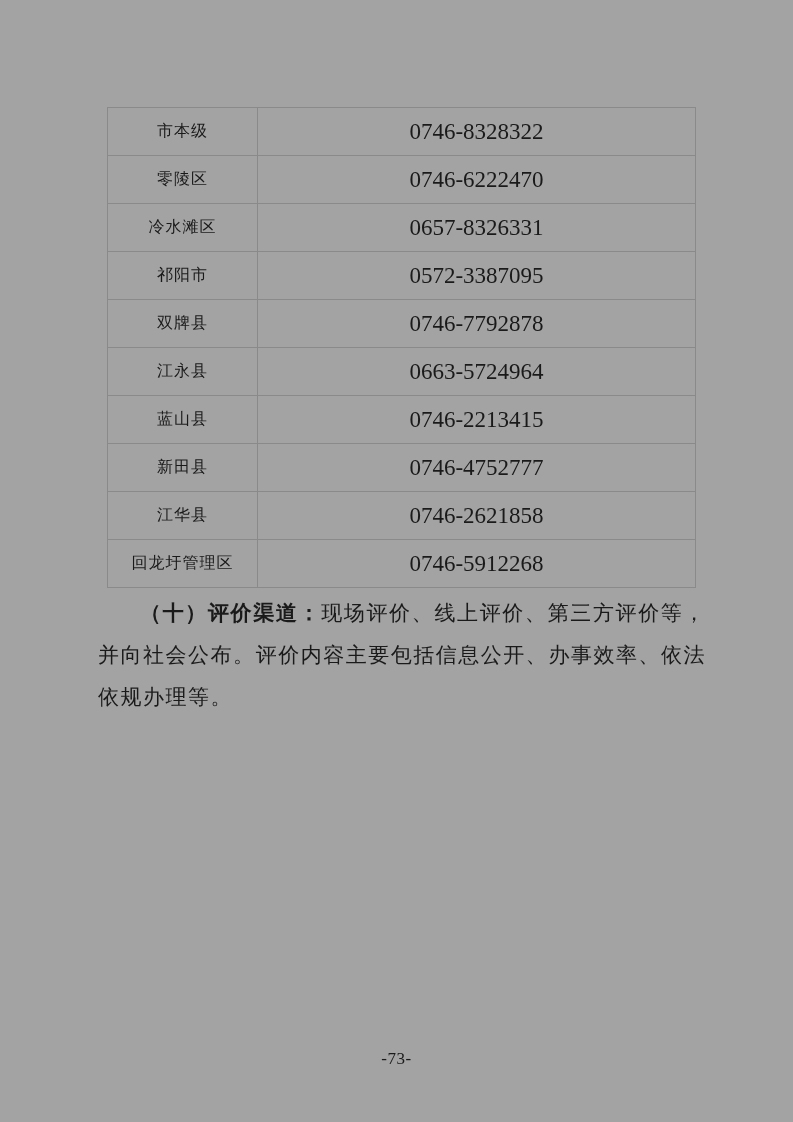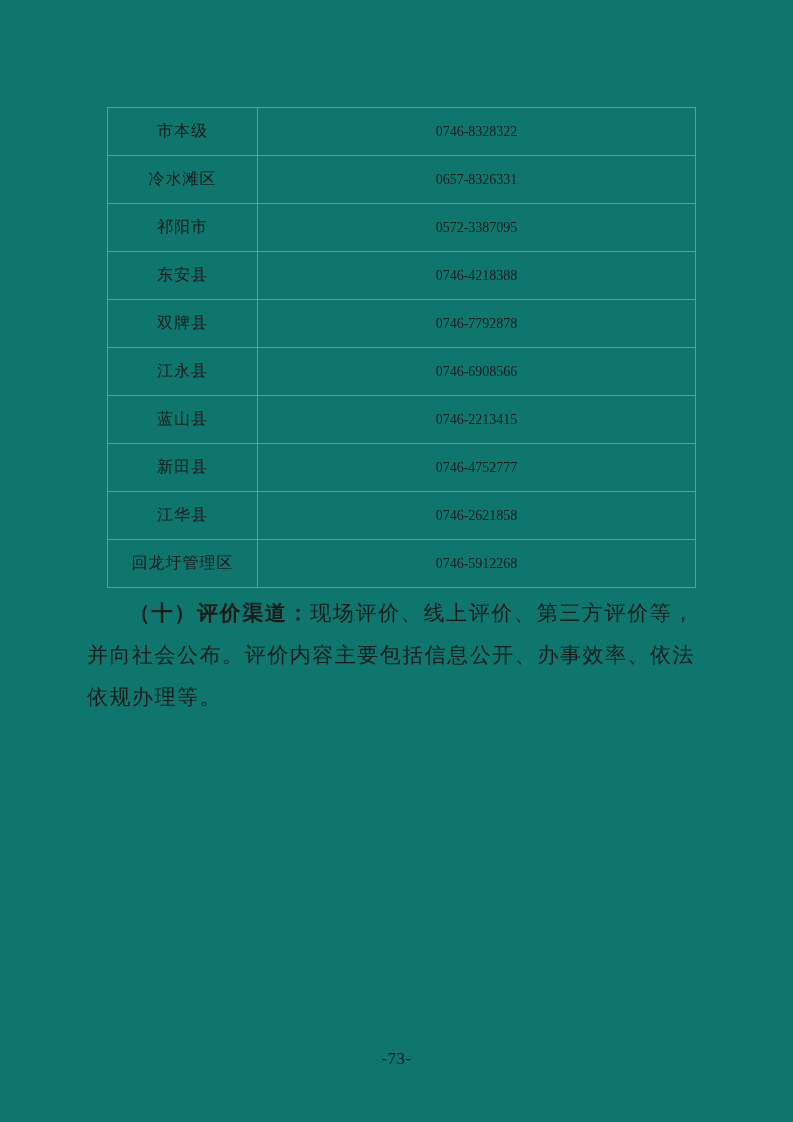--- a/index.html
+++ b/index.html
@@ -1,21 +1,21 @@
 <!DOCTYPE html>
 <html><head>
 <meta charset="utf-8">
 <style>
   * { box-sizing: border-box; }
   html, body { margin: 0; padding: 0; background: #ffffff; }
   .page {
     position: relative;
     width: 793px;
     height: 1122px;
-    background: #0f766e;
+    background: #a3a3a3;
     font-family: "Liberation Serif", "DejaVu Serif", serif;
     color: #1a1a1a;
     overflow: hidden;
   }
   .phone-table {
     position: absolute;
     left: 107px;
     top: 107px;
     width: 589px;
     height: 481px;
@@ -27,25 +27,25 @@
     text-align: center;
     vertical-align: middle;
     padding: 0;
     height: 34.3px;
   }
   .phone-table td.region {
     font-size: 16px;
     letter-spacing: 1px;
   }
   .phone-table td.phone {
-    font-size: 14px;
+    font-size: 23px;
   }
   .para {
     position: absolute;
-    left: 87px;
+    left: 98px;
     top: 592px;
     width: 608px;
     margin: 0;
     font-size: 21px;
     line-height: 42px;
     letter-spacing: 1.5px;
     text-align: justify;
     text-indent: 2em;
   }
   .para .lead {
@@ -70,38 +70,38 @@
     <colgroup>
       <col style="width:150px">
       <col style="width:438px">
     </colgroup>
     <tbody>
         <tr>
           <td class="region">市本级</td>
           <td class="phone">0746-8328322</td>
         </tr>
         <tr>
+          <td class="region">零陵区</td>
+          <td class="phone">0746-6222470</td>
+        </tr>
+        <tr>
           <td class="region">冷水滩区</td>
           <td class="phone">0657-8326331</td>
         </tr>
         <tr>
           <td class="region">祁阳市</td>
           <td class="phone">0572-3387095</td>
         </tr>
         <tr>
-          <td class="region">东安县</td>
-          <td class="phone">0746-4218388</td>
-        </tr>
-        <tr>
           <td class="region">双牌县</td>
           <td class="phone">0746-7792878</td>
         </tr>
         <tr>
           <td class="region">江永县</td>
-          <td class="phone">0746-6908566</td>
+          <td class="phone">0663-5724964</td>
         </tr>
         <tr>
           <td class="region">蓝山县</td>
           <td class="phone">0746-2213415</td>
         </tr>
         <tr>
           <td class="region">新田县</td>
           <td class="phone">0746-4752777</td>
         </tr>
         <tr>

